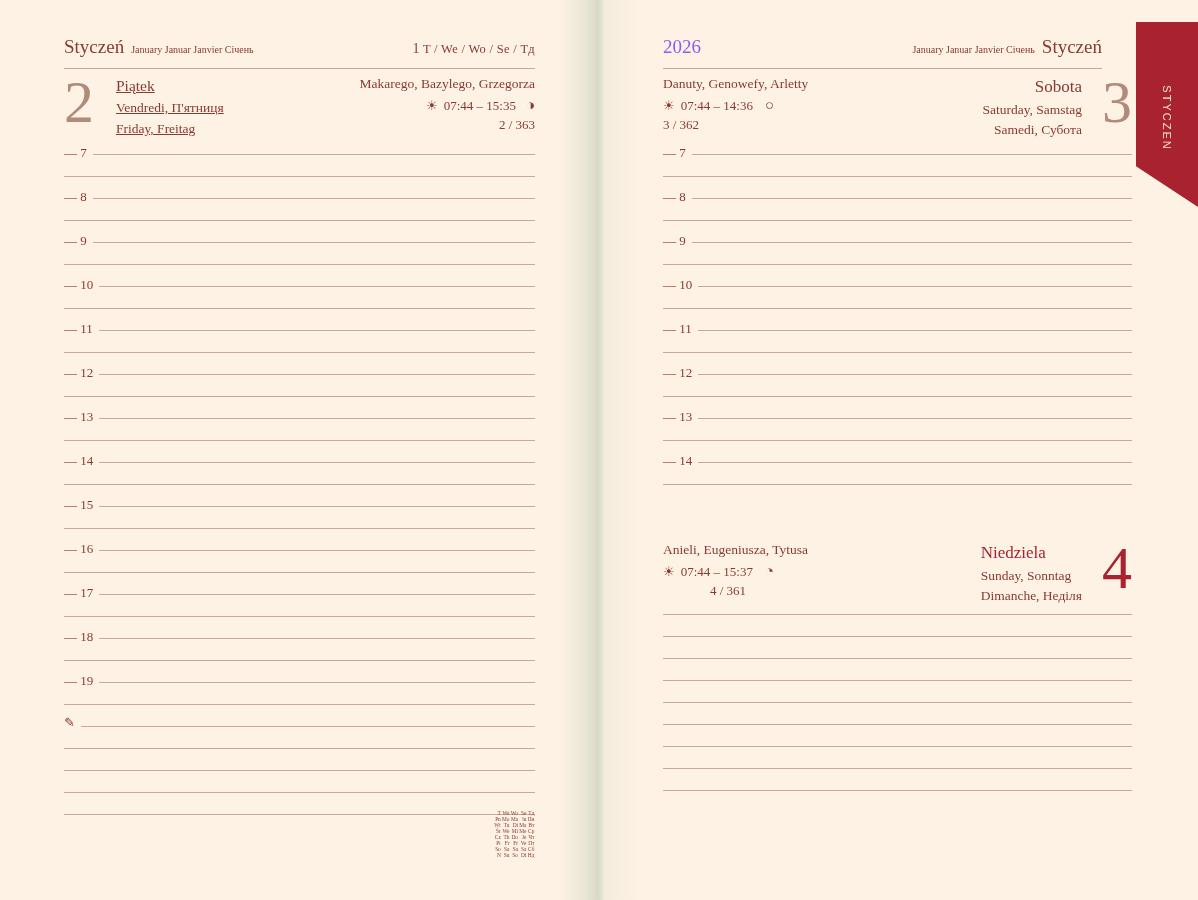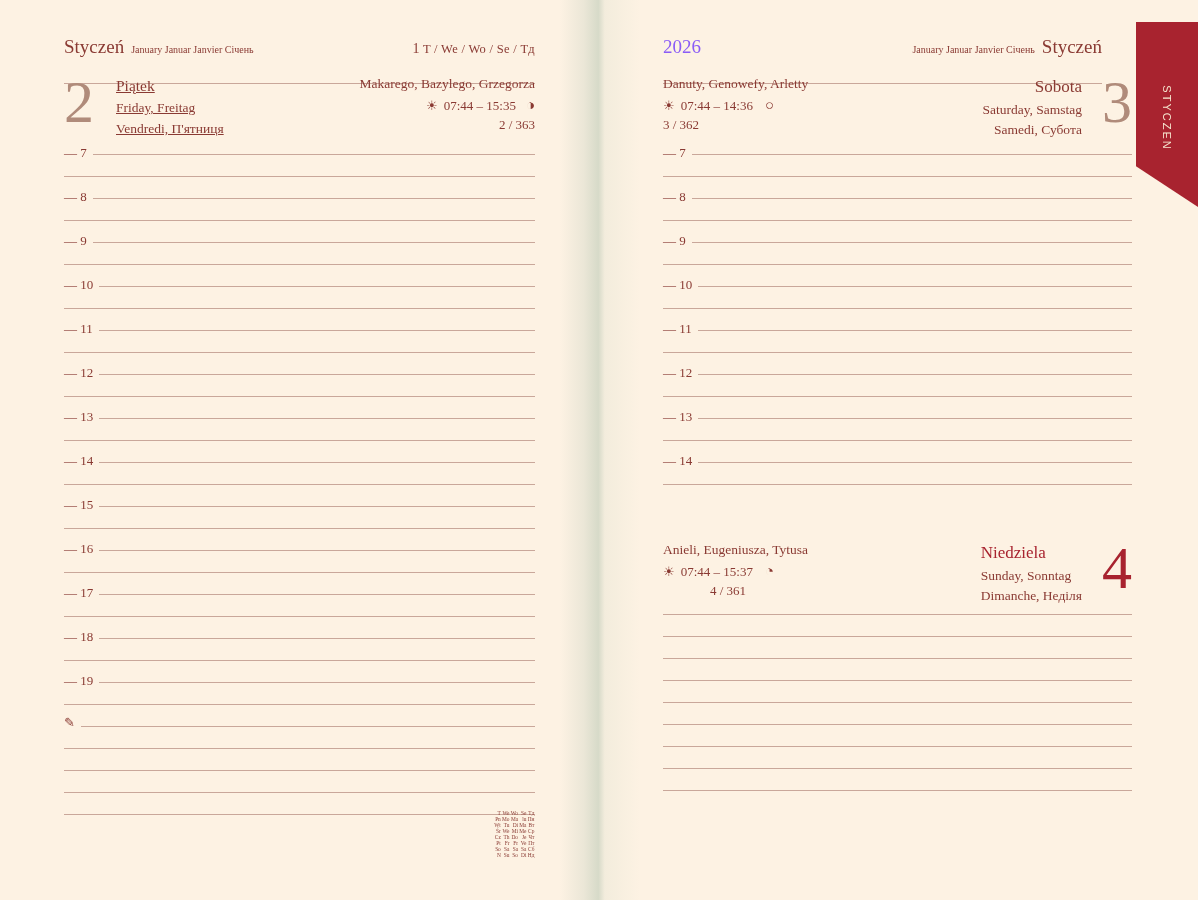--- a/index.html
+++ b/index.html
@@ -40,21 +40,21 @@
     transform:translate(-50%,-50%) rotate(90deg);
     font-size:11px;letter-spacing:2px;
     font-family:"Liberation Sans", sans-serif;
     white-space:nowrap;
   }
 
   
   .hdr{
     position:absolute;left:64px;right:64px;top:36px;height:26px;
     display:flex;align-items:baseline;justify-content:space-between;
-    border-bottom:1px solid #c9a79a;padding-bottom:21px;
+    border-bottom:1px solid #c9a79a;padding-bottom:6px;
   }
   .hdr-l{display:flex;align-items:baseline;gap:7px;}
   .month-big{font-size:19px;color:#8a3a33;}
   .month-small{font-size:10px;color:#8a3a33;text-align:right;}
   .wd-strip{font-size:12.5px;color:#8a3a33;letter-spacing:.3px;}
   .wd-num{font-size:14px;}
   .year{font-size:19px;color:#8b5cf6;}
 
   .page-right .hdr{left:64px;right:96px;}
   .page-right .hdr{justify-content:space-between;}
@@ -116,22 +116,22 @@
         <span class="wd-num">1</span>
         <span>T / We / Wo / Se / Тд</span>
       </div>
     </div>
 
     <div class="dayblock" style="top:74px;">
       <div class="dayhead">
         <div class="bigno">2</div>
         <div class="names" style="margin-left:22px;flex:1;text-decoration:underline;">
           <div class="nm">Piątek</div>
+          <div>Vendredi, П'ятниця</div>
           <div>Friday, Freitag</div>
-          <div>Vendredi, П'ятниця</div>
         </div>
         <div style="text-align:right;">
           <div class="names">Makarego, Bazylego, Grzegorza</div>
           <div style="display:flex;justify-content:flex-end;align-items:center;gap:10px;margin-top:3px;">
             <div class="sun">
               <span>☀</span>
               <span>07:44 – 15:35</span>
             </div>
             <span class="moon">◑</span>
           </div>

